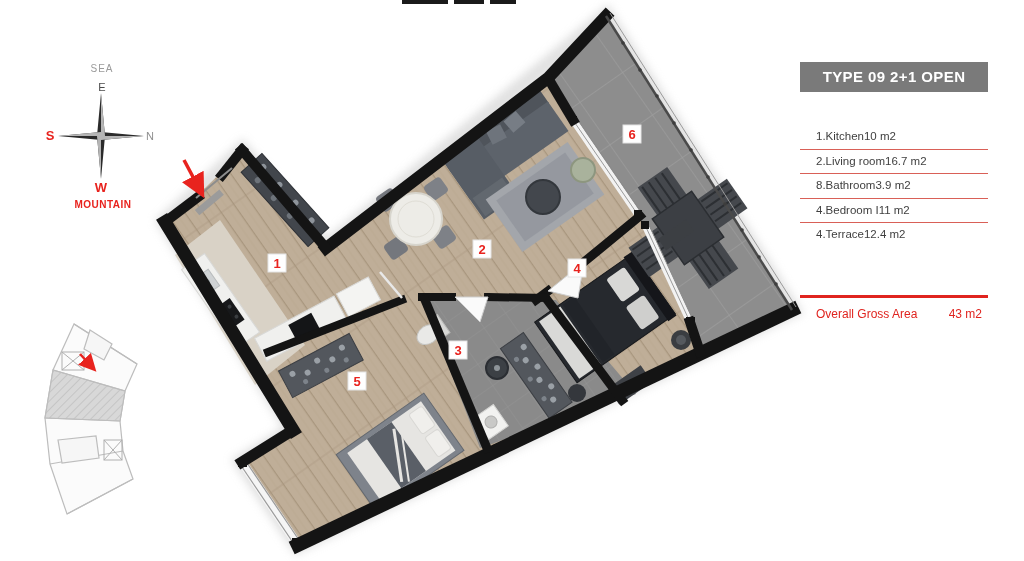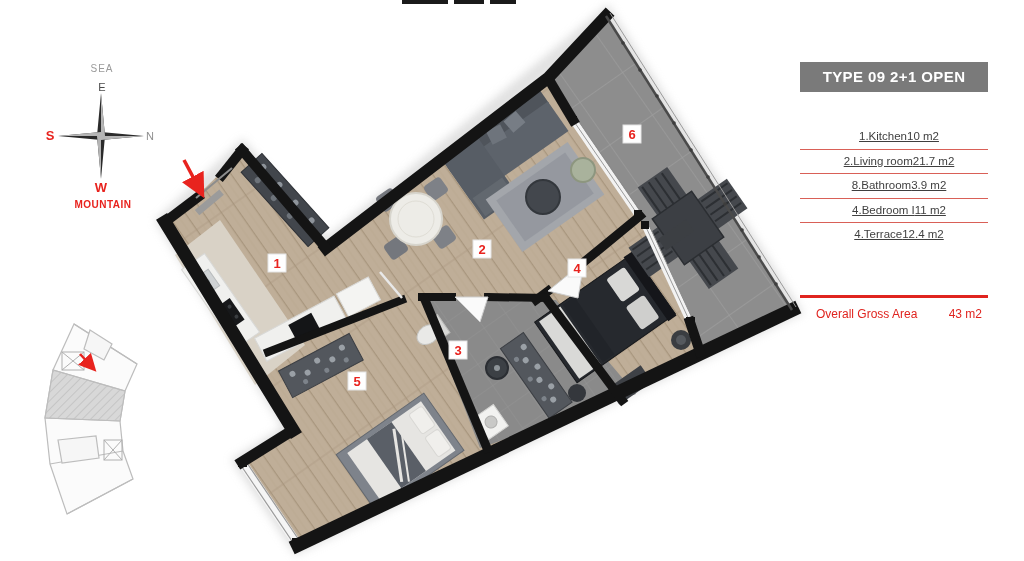--- a/index.html
+++ b/index.html
@@ -4,23 +4,23 @@
 <style>
   html,body{margin:0;padding:0;background:#ffffff;}
   body{font-family:"Liberation Sans", sans-serif;}
   #stage{position:relative;width:1024px;height:561px;background:#fff;overflow:hidden;}
   #plan-svg{position:absolute;left:0;top:0;}
   
   .legend{position:absolute;left:800px;top:62px;width:188px;}
   .legend-header{background:#7a7a7a;color:#fff;height:30px;line-height:30px;text-align:center;
     font-size:15px;letter-spacing:.4px;font-weight:bold;}
   .legend-rows{margin-top:33px;}
-  .legend-row{display:flex;justify-content:center;align-items:baseline;
+  .legend-row{display:flex;justify-content:flex-start;align-items:baseline;
     height:23.5px;line-height:23.5px;font-size:11.5px;color:#3f3f3f;
-    padding-left:16px;padding-right:6px;text-decoration:underline;}
+    padding-left:16px;padding-right:6px;}
   .legend-row.u{border-bottom:1.2px solid #d96057;}
   .legend-total-line{margin-top:48px;height:3px;background:#e0241f;}
   .legend-total{display:flex;justify-content:space-between;font-size:12px;color:#e0241f;
     margin-top:9px;padding-left:16px;padding-right:6px;font-weight:normal;}
   .area-val{white-space:nowrap;}
 </style>
 </head>
 <body>
 <div id="stage">
 
@@ -341,21 +341,21 @@
 
 <div class="legend">
   <div class="legend-header">TYPE 09  2+1 OPEN KITCHEN</div>
   <div class="legend-rows">
     <div class="legend-row u">
       <span>1.Kitchen</span>
       <span class="area-val">10 m2</span>
     </div>
     <div class="legend-row u">
       <span>2.Living room</span>
-      <span class="area-val">21.7 m2</span>
+      <span class="area-val">16.7 m2</span>
     </div>
     <div class="legend-row u">
       <span>8.Bathroom</span>
       <span class="area-val">3.9 m2</span>
     </div>
     <div class="legend-row u">
       <span>4.Bedroom  I</span>
       <span class="area-val">11 m2</span>
     </div>
     <div class="legend-row">

